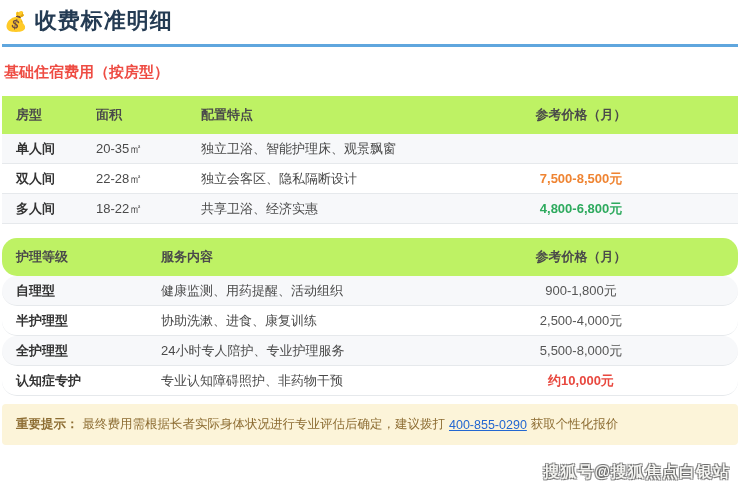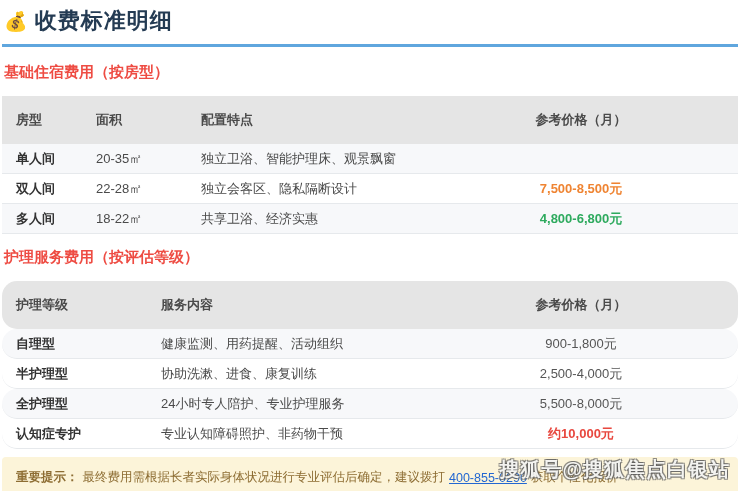--- a/index.html
+++ b/index.html
@@ -30,21 +30,21 @@
     font-size: 15px; font-weight: bold; color: #ee4c43;
   }
   .section-title.second { margin-top: 14px; }
 
   
   .table { margin-top: 14px; width: 736px; }
   .t-row { display: grid; align-items: center; }
   .grid-rooms  { grid-template-columns: 80px 105px 1fr 300px; }
   .grid-care   { grid-template-columns: 145px 1fr 300px; border-radius: 15px; }
   .t-head {
-    background: #e5e5e5; color: #ffffff; height: 48px;
+    background: #bef264; color: #ffffff; height: 38px;
   }
   .t-head .cell { font-size: 13px; font-weight: bold; }
   .t-body .t-row { height: 30px; border-bottom: 1px solid #e6e9ec; background: #fff; }
   .t-body .t-row:nth-child(odd) { background: #f7f8fa; }
   .cell { padding-left: 14px; font-size: 13px; color: #4a4a4a; white-space: nowrap; }
   .cell.first { font-weight: bold; color: #333; }
   .cell.price { text-align: center; padding-left: 0; padding-right: 14px; }
   .t-head .cell.price { font-weight: bold; }
   .price-bold { font-weight: bold; }
 
@@ -60,21 +60,21 @@
   }
   .footer-note .label { font-weight: bold; margin-right: 4px; }
   .phone-link {
     color: #2367d1; text-decoration: underline;
     margin: 0 4px; cursor: pointer;
   }
 
   
   .watermark {
     position: absolute; right: 10px; bottom: 8px;
-    font-size: 20px; font-weight: bold; letter-spacing: 1px;
+    font-size: 16px; font-weight: bold; letter-spacing: 1px;
     color: rgba(255,255,252,0.92);
     text-shadow:
       -1px -1px 0 rgba(90,90,90,0.65),
        1px -1px 0 rgba(90,90,90,0.65),
       -1px  1px 0 rgba(90,90,90,0.65),
        1px  1px 0 rgba(90,90,90,0.65);
     pointer-events: none;
     margin-top: 48px;
   }
 </style>
@@ -111,21 +111,20 @@
         </div>
         <div class="t-row grid-rooms">
           <div class="cell first">多人间</div>
           <div class="cell">18-22㎡</div>
           <div class="cell">共享卫浴、经济实惠</div>
           <div class="cell price price-bold" style="color: rgb(46, 170, 94);">4,800-6,800元</div>
         </div>
       </div>
   </div>
 
-  <div class="section-title second">护理服务费用（按评估等级）</div>
 
   <div class="table">
     <div class="t-head t-row grid-care">
         <div class="cell">护理等级</div>
         <div class="cell">服务内容</div>
         <div class="cell price">参考价格（月）</div>
       </div>
     <div class="t-body">
         <div class="t-row grid-care">
           <div class="cell first">自理型</div>

